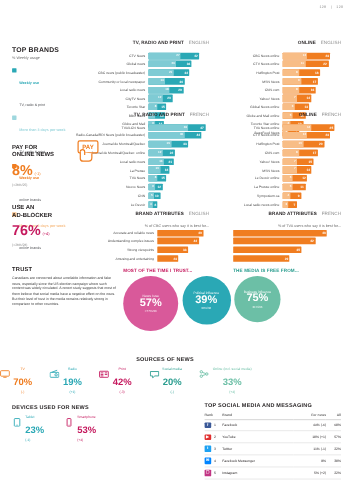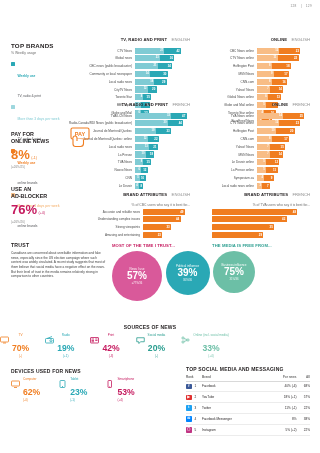--- a/index.html
+++ b/index.html
@@ -672,27 +672,20 @@
             <path d="M6 5.2 L12 7M6 10.8 L12 9" stroke="#6cbfa6" fill="none" stroke-width="1.6"></path>
           </svg>
           <span class="stat-txt"><span class="stat-name" style="color:#6cbfa6;display:block">Online (incl. social media)</span><span class="stat-val" style="color:#6cbfa6">33%</span><span class="stat-d" style="color:#6cbfa6;display:block">(+4)</span></span>
         </div>
       </div>
   </div>
 
   <div class="statsec" style="left:11px;top:368px;width:170px;">
     <div class="stat-h">DEVICES USED FOR NEWS</div>
     <div class="stat-row" id="devrow" style="gap: 18px;">
-        <div class="stat">
-          <svg class="stat-ico" viewBox="0 0 18 16">
-            <rect x="1" y="2" width="16" height="10" rx="1.2" stroke="#f07d20" fill="none" stroke-width="1.6"></rect>
-            <path d="M6 15h6" stroke="#f07d20" fill="none" stroke-width="1.6"></path>
-          </svg>
-          <span class="stat-txt"><span class="stat-name" style="color:#f07d20;display:block">Computer</span><span class="stat-val" style="color:#f07d20">62%</span><span class="stat-d" style="color:#f07d20;display:block">(-4)</span></span>
-        </div>
         <div class="stat">
           <svg class="stat-ico" viewBox="0 0 18 16">
             <rect x="4" y="1" width="10" height="14" rx="1.4" stroke="#2aa8b5" fill="none" stroke-width="1.6"></rect>
             <path d="M8 13h2" stroke="#2aa8b5" fill="none" stroke-width="1.6"></path>
           </svg>
           <span class="stat-txt"><span class="stat-name" style="color:#2aa8b5;display:block">Tablet</span><span class="stat-val" style="color:#2aa8b5">23%</span><span class="stat-d" style="color:#2aa8b5;display:block">(-1)</span></span>
         </div>
         <div class="stat">
           <svg class="stat-ico" viewBox="0 0 18 16">
             <rect x="6" y="1" width="7" height="14" rx="1.2" stroke="#c5195e" fill="none" stroke-width="1.6"></rect>

